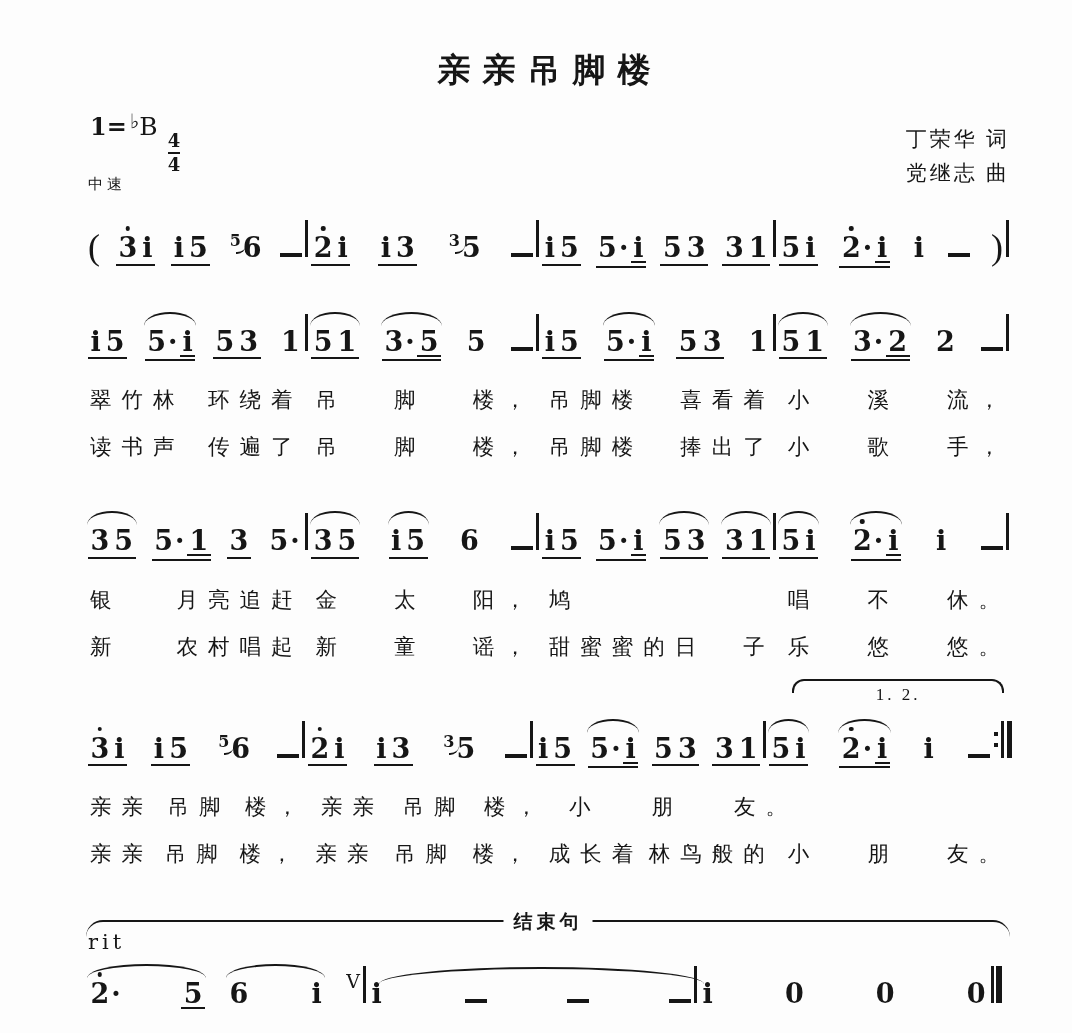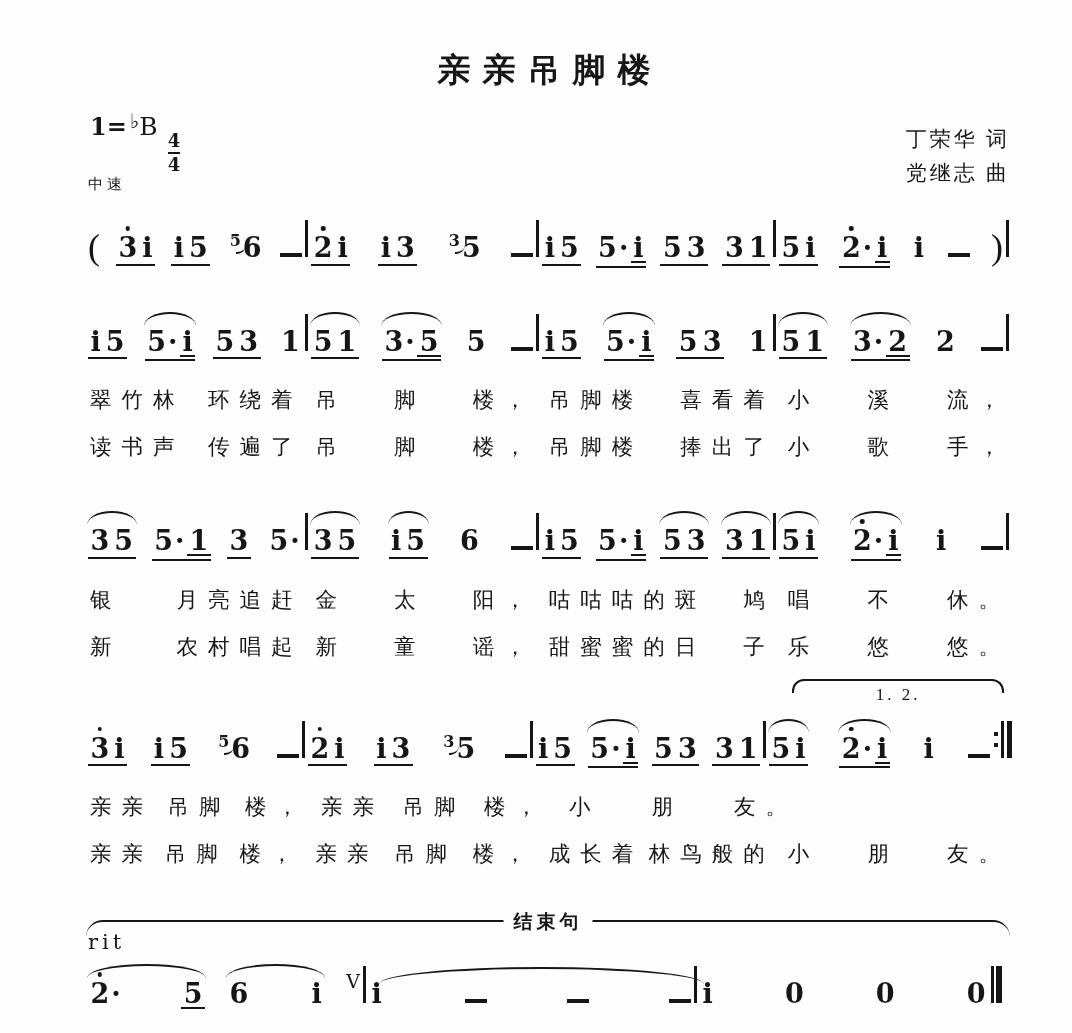--- a/index.html
+++ b/index.html
@@ -522,21 +522,20 @@
               <span class="lword">月亮追赶</span>
             </div>
             <span class="bsp"></span>
             <div class="lyrm mw1">
               <span class="lword">金</span>
               <span class="lword">太</span>
               <span class="lword">阳，</span>
             </div>
             <span class="bsp"></span>
             <div class="lyrm mw2">
-              <span class="lword">咕咕咕的斑</span>
               <span class="lword">鸠</span>
             </div>
             <span class="bsp"></span>
             <div class="lyrm mw3">
               <span class="lword">唱</span>
               <span class="lword">不</span>
               <span class="lword">休。</span>
             </div>
           </div>
           <div class="lyrrow">

